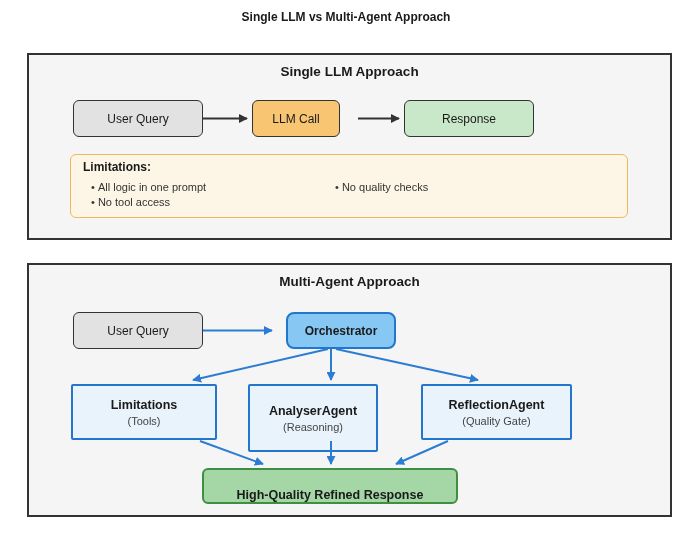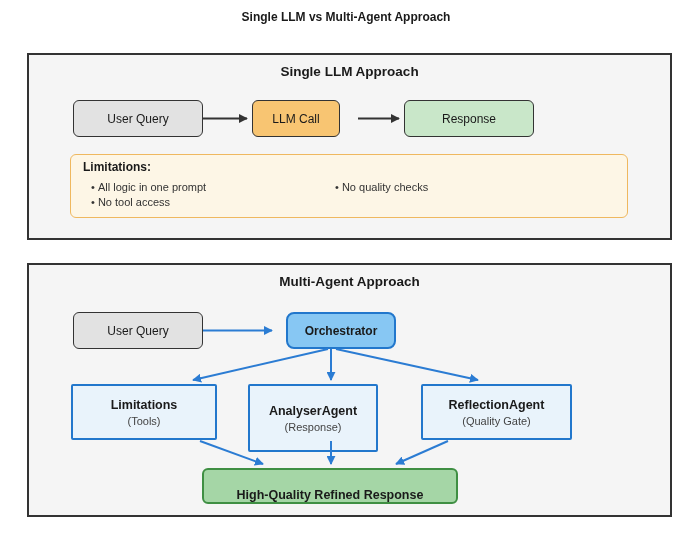--- a/index.html
+++ b/index.html
@@ -95,21 +95,21 @@
       <span>Orchestrator</span>
     </div>
 
     <div class="node agent" style="left:42px; top:119px; width:146px; height:56px;">
       <span class="agent-name">Limitations</span>
       <span class="agent-sub">(Tools)</span>
     </div>
 
     <div class="node agent" style="left:219px; top:119px; width:130px; height:68px;">
       <span class="agent-name">AnalyserAgent</span>
-      <span class="agent-sub">(Response)</span>
+      <span class="agent-sub">(Reasoning)</span>
     </div>
 
     <div class="node agent" style="left:392px; top:119px; width:151px; height:56px;">
       <span class="agent-name">ReflectionAgent</span>
       <span class="agent-sub">(Quality Gate)</span>
     </div>
 
     <div class="node final" style="left:173px; top:203px; width:256px; height:36px;align-items:flex-end;">
       <span>High-Quality Refined Response</span>
     </div>

